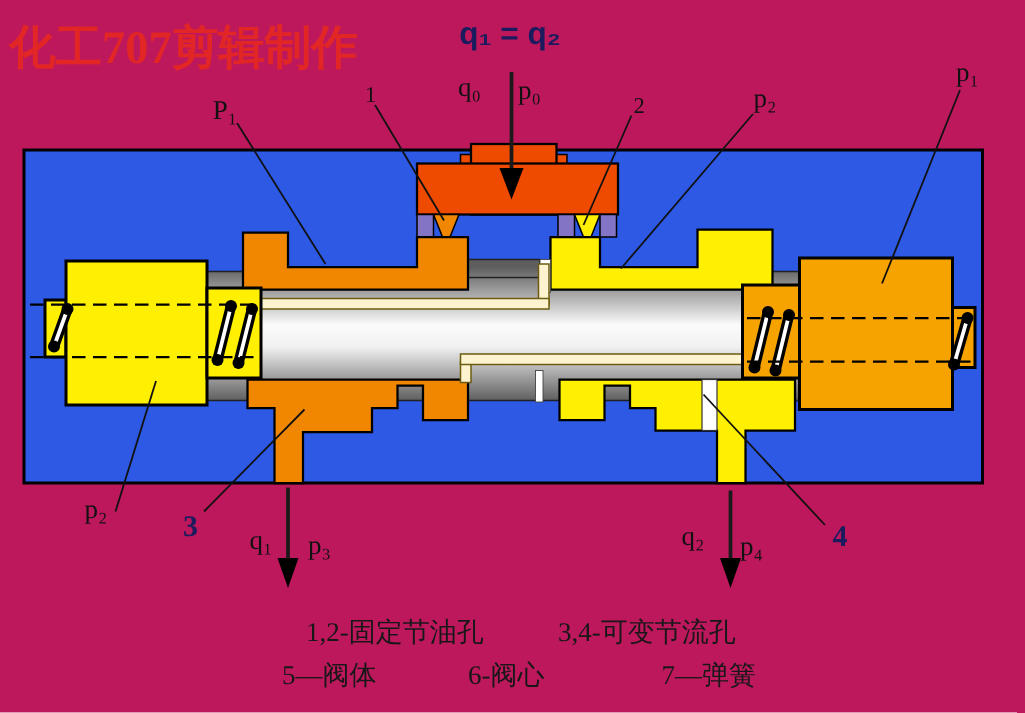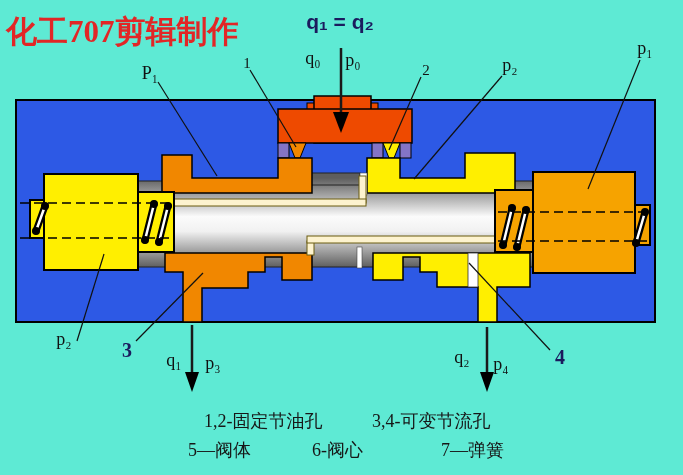--- a/index.html
+++ b/index.html
@@ -1,16 +1,16 @@
 <!DOCTYPE html>
 <html><head>
 <meta charset="utf-8">
 <style>
   html,body{margin:0;padding:0;background:#ffffff;}
-  #stage{position:relative;width:683px;height:475px;background:#5eead4;overflow:hidden;
+  #stage{position:relative;width:683px;height:475px;background:#be185d;overflow:hidden;
          font-family:"Liberation Serif","DejaVu Serif",serif;}
   svg{display:block;}
   text{user-select:none;}
   .serif{font-family:"Liberation Serif","DejaVu Serif",serif;}
   .sans{font-family:"Liberation Sans","DejaVu Sans",sans-serif;}
 </style>
 </head>
 <body>
 
 <div id="stage">

